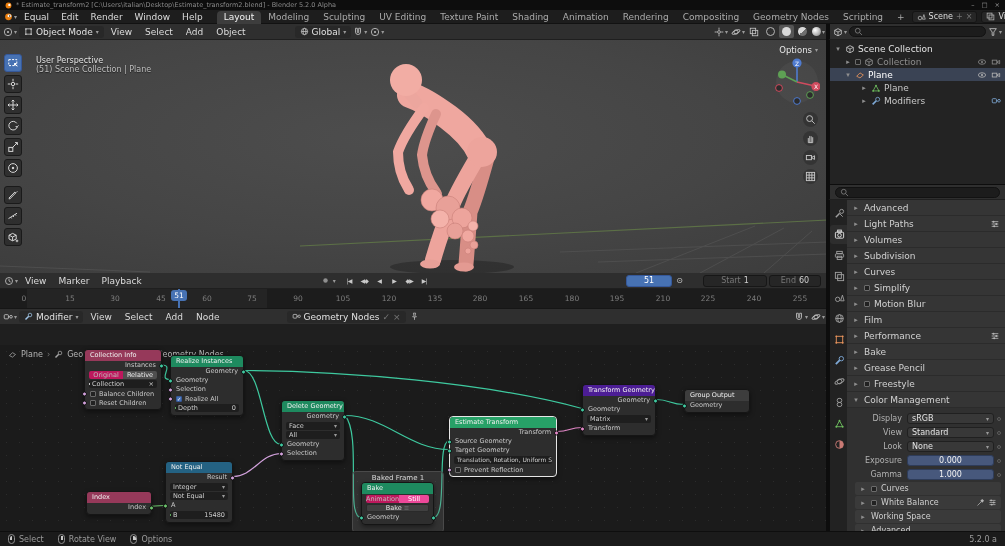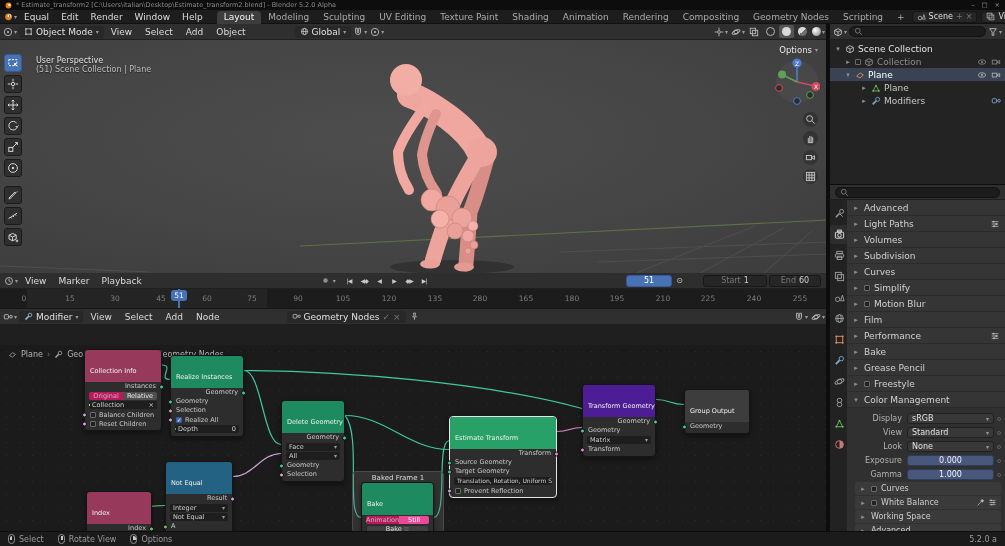--- a/index.html
+++ b/index.html
@@ -43,21 +43,21 @@
 .ruler{background:#242424;border-bottom:1px solid #161616;position:relative;overflow:hidden}
 .tick{position:absolute;top:5px;transform:translateX(-50%);font-size:7.5px;color:#7e7e7e}
 .dimzone{position:absolute;top:0;bottom:0;background:rgba(0,0,0,.22)}
 .playline{position:absolute;top:0;bottom:0;width:2px;background:#4772b3}
 .playchip{position:absolute;top:1px;height:11px;min-width:16px;background:#4772b3;border-radius:3px;color:#fff;font-size:7.5px;display:flex;align-items:center;justify-content:center;padding:0 2px}
 
 .necanvas{background:#1b1b1b;background-image:radial-gradient(circle,#2c2c2c .8px,transparent 1px);background-size:13px 13px;position:relative;overflow:hidden}
 .crumb{position:absolute;left:8px;top:5px;display:flex;align-items:center;gap:4px;font-size:8px;color:#b4b4b4}
 .node{position:absolute;background:#2e2e2ef2;border:1px solid #151515;border-radius:4px;font-size:6.5px;color:#c9c9c9;box-shadow:0 2px 5px rgba(0,0,0,.45);padding-bottom:2px}
 .node.activeN{border-color:#e6e6e6}
-.nhdr{height:11px;line-height:11px;padding:16px 5px;border-radius:3px 3px 0 0;color:#f0f0f0;font-size:6.5px;white-space:nowrap;overflow:hidden}
+.nhdr{height:11px;line-height:11px;padding:0 5px;border-radius:3px 3px 0 0;color:#f0f0f0;font-size:6.5px;white-space:nowrap;overflow:hidden}
 .nrow{height:9px;line-height:9px;padding:0 5px;position:relative;white-space:nowrap}
 .nrow.out{text-align:right}
 .ndd{height:8px;line-height:8px;margin:1px 4px;background:#1e1e1e;border-radius:2px;padding:0 3px;display:flex;align-items:center;justify-content:space-between;position:relative;color:#cfcfcf;white-space:nowrap;overflow:hidden}
 .nseg{height:8px;margin:1px 4px;display:flex;border-radius:2px;overflow:hidden}
 .nseg span{flex:1;background:#be185d;display:flex;align-items:center;justify-content:center;color:#bbb}
 .nseg span.on{background:#4f4f4f;color:#eee}
 .nbtn{height:8px;line-height:8px;margin:1px 4px;background:#404040;border:1px solid #2a2a2a;border-radius:2px;text-align:center;color:#e3e3e3;display:flex;align-items:center;justify-content:center;gap:2px}
 .ncb{height:9px;display:flex;align-items:center;gap:3px;padding:0 5px;position:relative;white-space:nowrap}
 .cbx{width:6px;height:6px;border:1px solid #6b6b6b;border-radius:1px;background:#222;flex:0 0 auto;display:flex;align-items:center;justify-content:center;font-size:5px;color:#fff}
 .cbx.on{background:#4772b3;border-color:#35589a}

